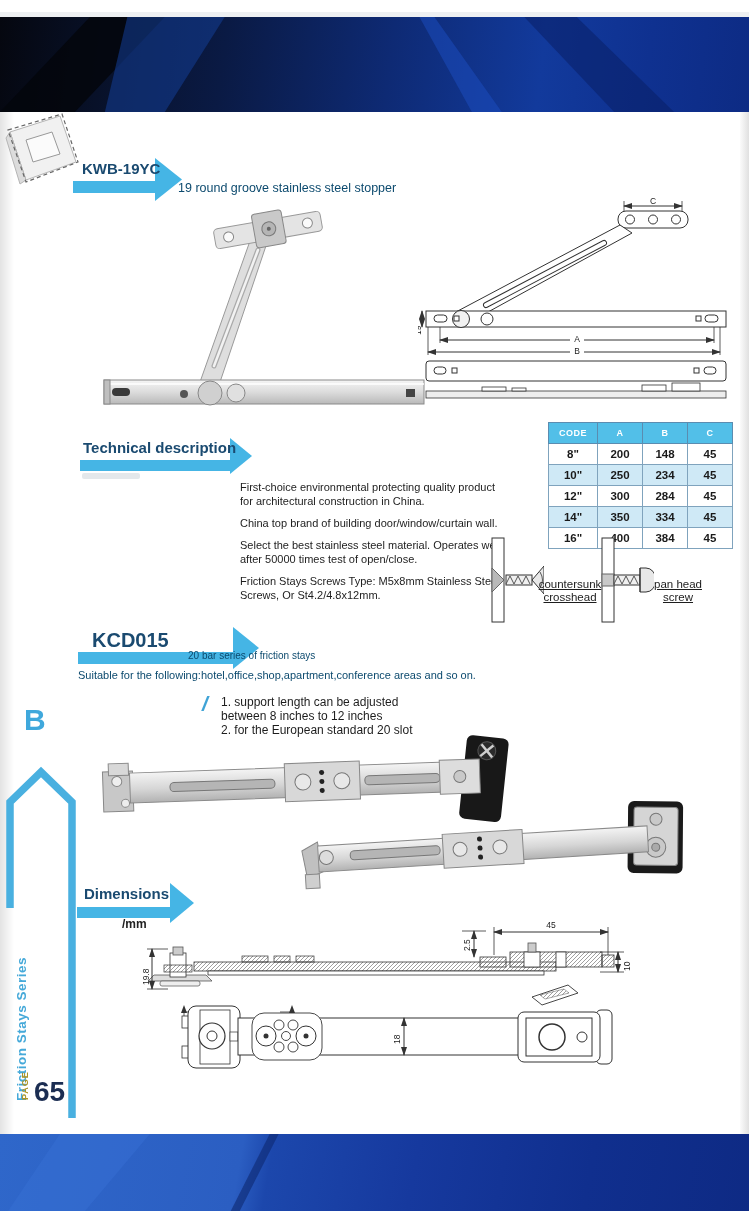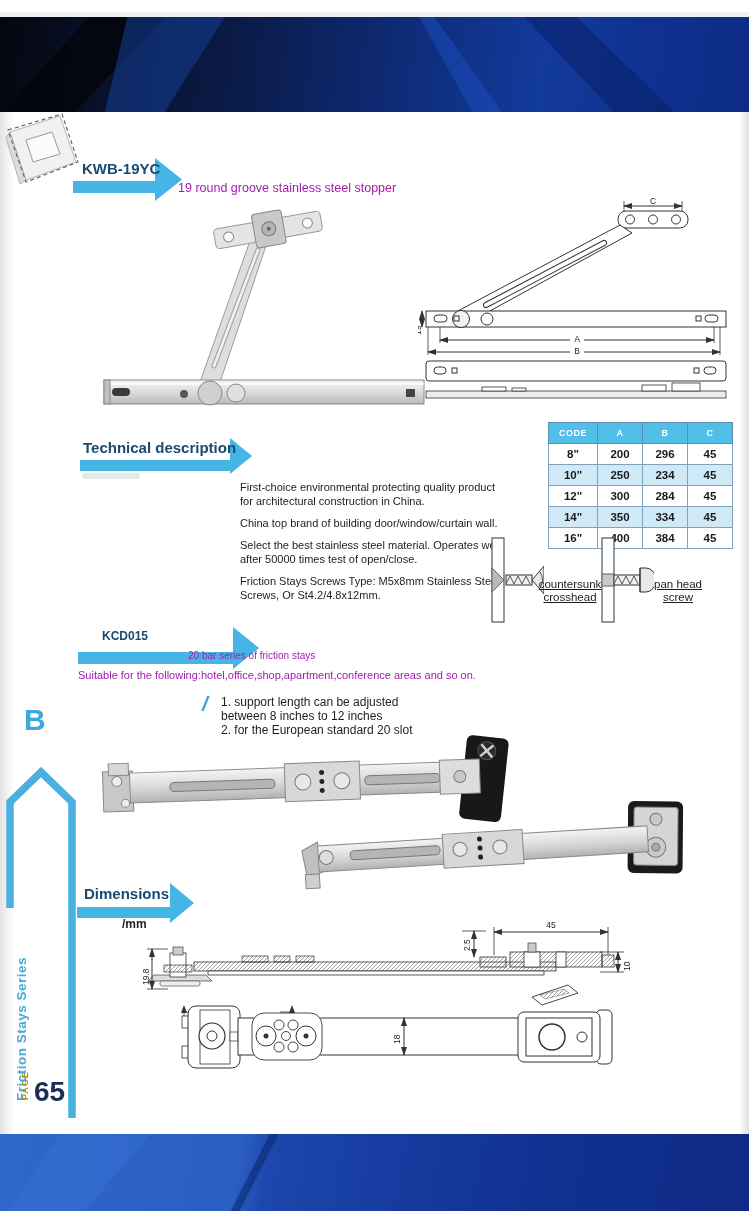--- a/index.html
+++ b/index.html
@@ -29,21 +29,21 @@
     background:linear-gradient(to right,#e3e3e3,rgba(255,255,255,0));}
   .edge-r{position:absolute;right:0;top:100px;width:9px;height:1022px;
     background:linear-gradient(to left,#e0e0e0,#fbfbfb);}
 
   
   .hd{position:absolute;height:46px;}
   .hd .bar{position:absolute;background:#45b5e5;}
   .hd .arr{position:absolute;background:#45b5e5;clip-path:polygon(0 0,100% 50%,0 100%);}
   .hd .txt{position:absolute;font-weight:bold;color:#1a4a70;white-space:nowrap;}
 
-  .sub{position:absolute;color:#a21caf;white-space:nowrap;}
+  .sub{position:absolute;color:#0c4a6e;white-space:nowrap;}
 
   .desc{position:absolute;left:240px;top:468px;width:262px;font-size:11px;line-height:14px;color:#1d1d1d;}
   .desc p{margin:0 0 8px 0;}
 
   .smudge{position:absolute;left:82px;top:461px;width:58px;height:6px;background:#d9dee3;opacity:.7;border-radius:2px;}
 
   
   table.spec{position:absolute;left:548px;top:410px;border-collapse:collapse;
     border:1px solid #4a7a9e;}
   table.spec th{width:42px;height:18px;background:#52bfe8;color:#fff;font-size:9px;
@@ -197,21 +197,21 @@
         <th class="cw">CODE</th>
         <th>A</th>
         <th>B</th>
         <th>C</th>
       </tr>
     </thead>
     <tbody>
       <tr>
         <td>8"</td>
         <td>200</td>
-        <td>296</td>
+        <td>148</td>
         <td>45</td>
       </tr>
       <tr>
         <td>10"</td>
         <td>250</td>
         <td>234</td>
         <td>45</td>
       </tr>
       <tr>
         <td>12"</td>
@@ -264,21 +264,21 @@
     <rect x="18" y="39" width="26" height="10" fill="#f0f0f0" stroke="#333"></rect>
     <polyline points="18,48 22,40 26,48 30,40 34,48 38,40 42,48" fill="none" stroke="#555" stroke-width="1"></polyline>
     <path d="M44,32 h6 a10,12 0 0 1 0,24 h-6 z" fill="#e8e8e8" stroke="#333"></path>
     <line x1="44" y1="32" x2="44" y2="56" stroke="#333"></line>
   </svg>
   <div class="screw-label" style="left:648px;top:566px;width:60px">pan head screw</div>
 
   <div class="hd" style="left:78px;top:614px;width:185px">
     <div class="bar" style="left:0;top:26px;width:157px;height:12px"></div>
     <div class="arr" style="left:155px;top:1px;width:26px;height:42px"></div>
-    <span class="txt" style="left:24px;top:3px;font-size:12px">KCD015</span>
+    <span class="txt" style="left:14px;top:3px;font-size:20px">KCD015</span>
   </div>
   <div class="sub" style="left:188px;top:638px;font-size:10px">20 bar series of friction stays</div>
   <div class="sub" style="left:78px;top:657px;font-size:11px">Suitable for the following:hotel,office,shop,apartment,conference areas and so on.</div>
 
   <div class="note-slash">/</div>
   <div class="notes">
     <div>1. support length can be adjusted between 8 inches to 12 inches</div>
     <div>2. for the European standard 20 slot</div>
   </div>
 

